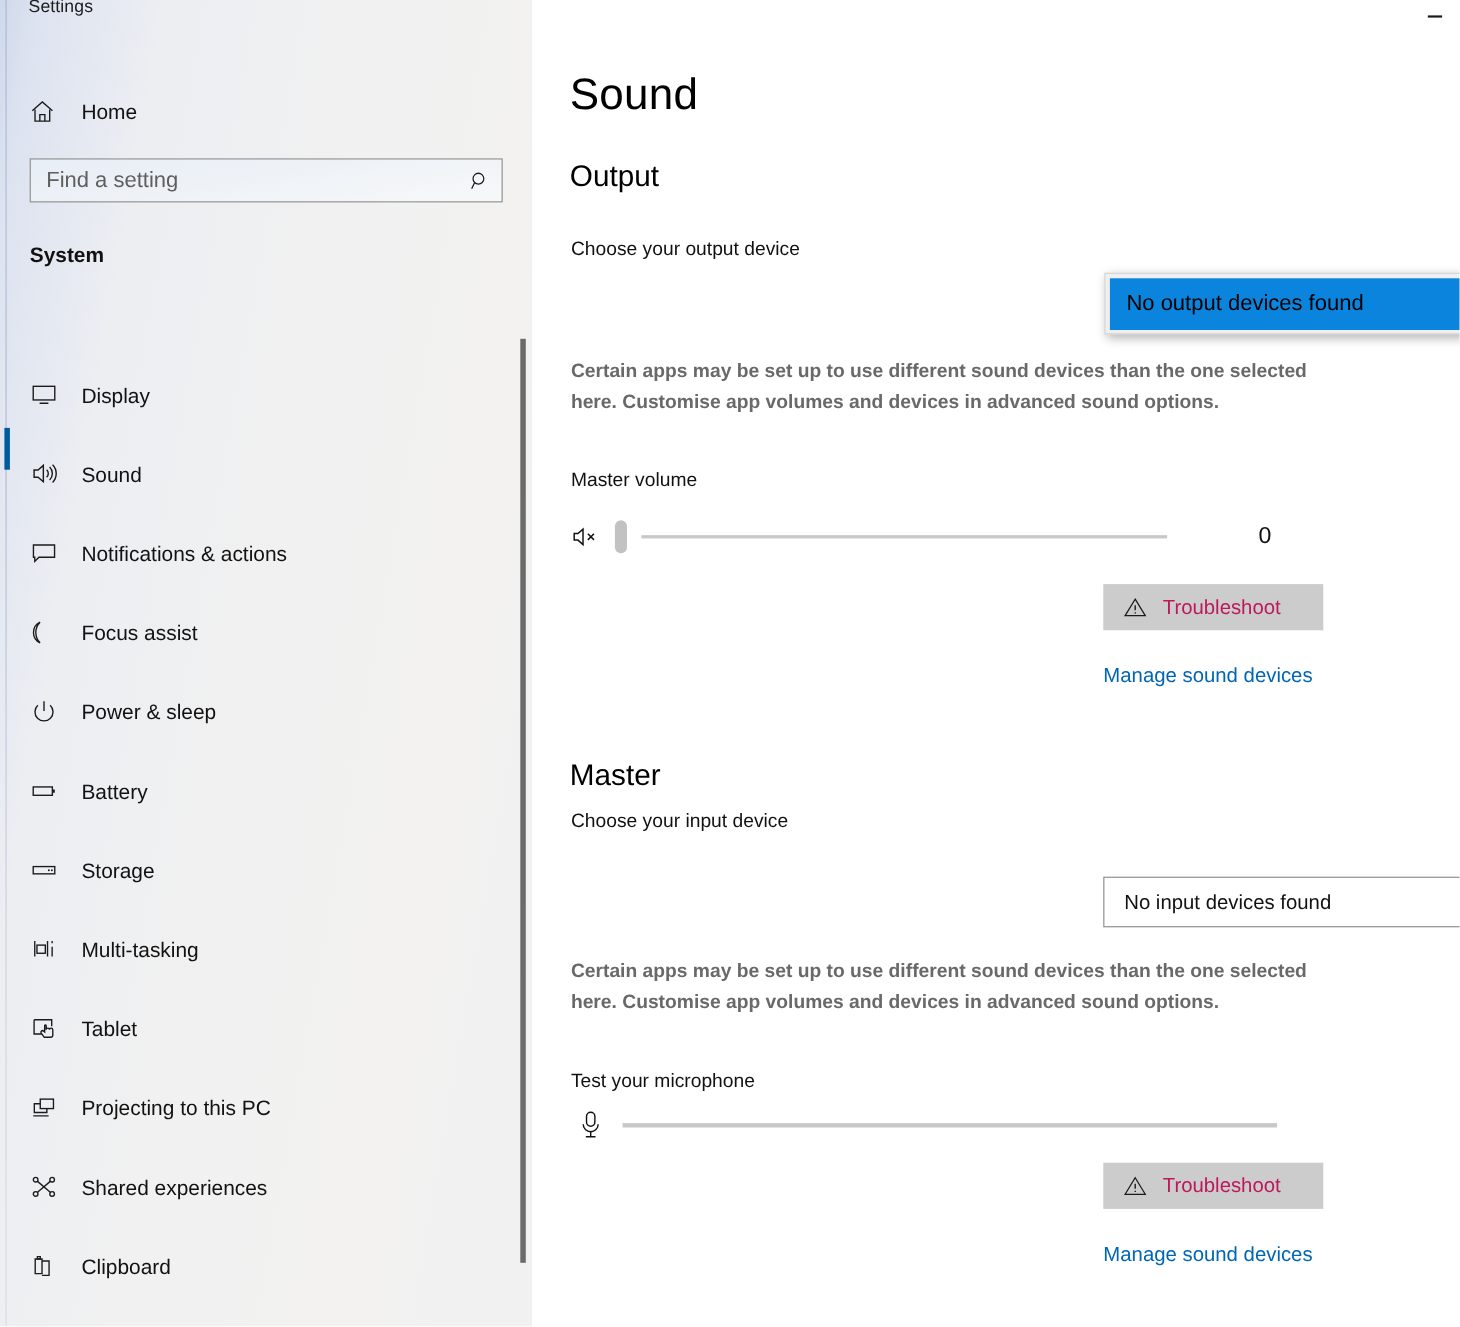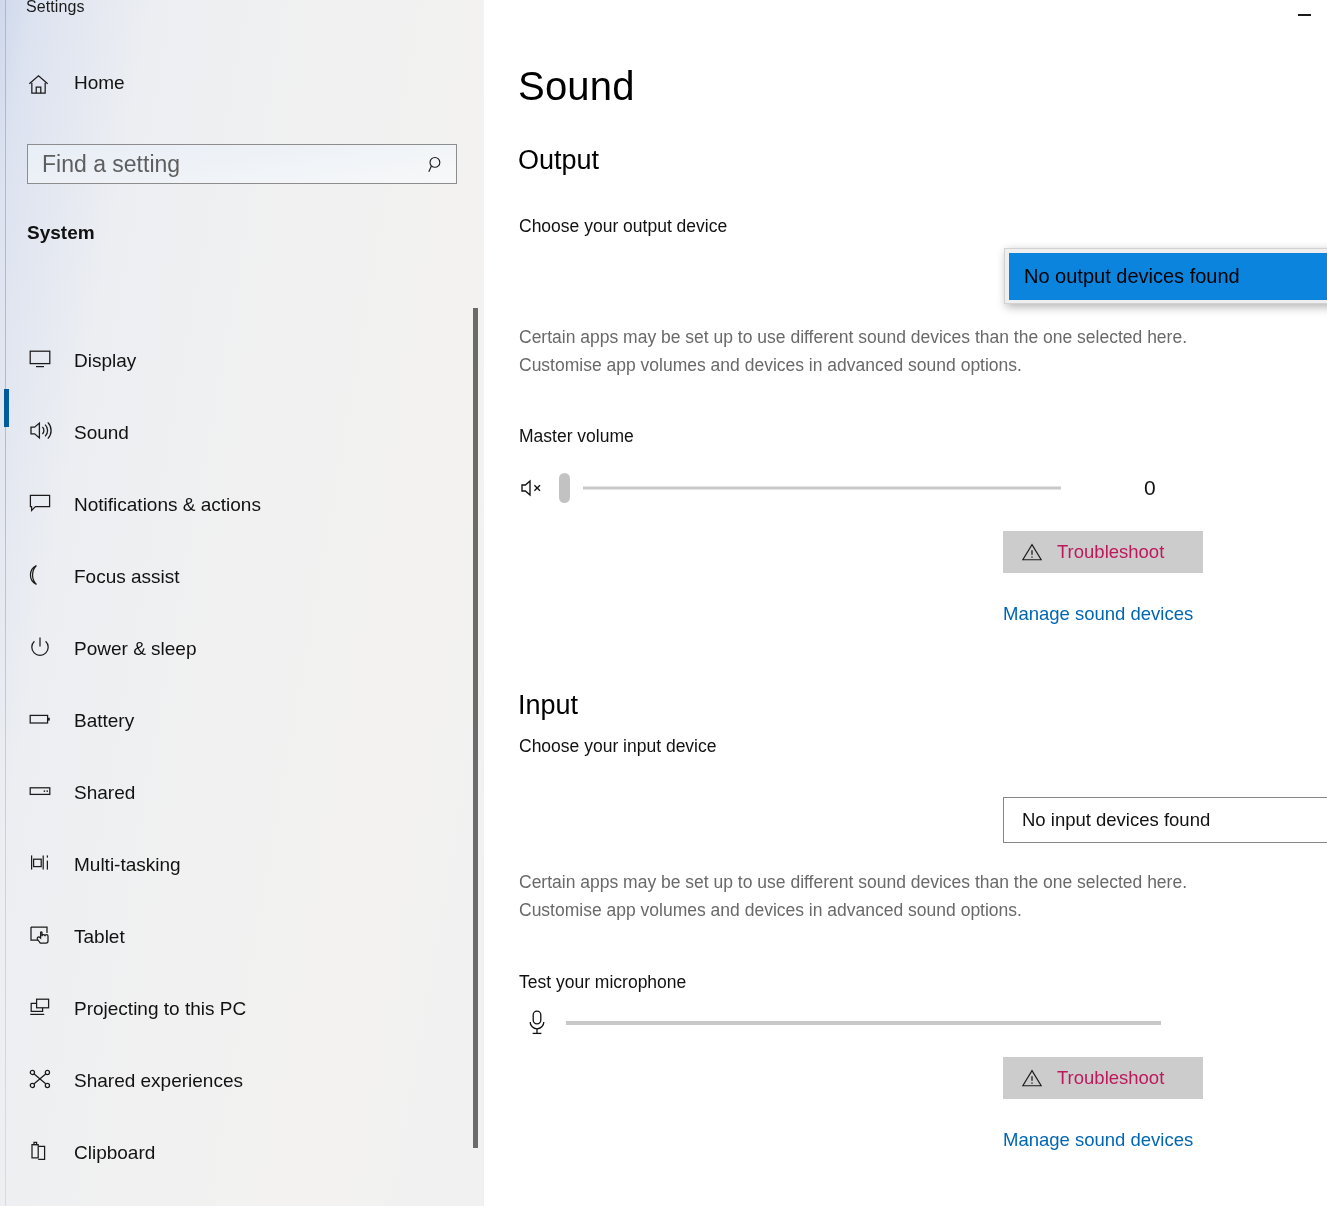--- a/index.html
+++ b/index.html
@@ -99,21 +99,21 @@
     position: relative;
     width: 484px;
     height: 1206px;
   }
   .home-row {
     position: absolute;
     left: 0; top: 72px;
     width: 460px;
     height: 42px;
     display: flex;
-    align-items: flex-start;
+    align-items: flex-end;
     cursor: default;
   }
   .home-icon {
     width: 38px;
     margin-left: 26px;
     display: flex;
     align-items: center;
     justify-content: flex-start;
     color: #1b1b1b;
   }
@@ -134,21 +134,21 @@
     display: flex;
     align-items: center;
     cursor: text;
   }
   .search-input {
     flex: 1;
     border: none;
     outline: none;
     background: transparent;
     font-family: inherit;
-    font-size: 23px;
+    font-size: 20px;
     color: #1b1b1b;
     padding: 0 0 0 14px;
     height: 36px;
   }
   .search-input::placeholder { color: #5e5e5e; opacity: 1; }
   .search-icon {
     width: 40px;
     display: flex;
     align-items: center;
     justify-content: center;
@@ -299,20 +299,21 @@
     flex: 1;
   }
 
   .desc {
     position: absolute;
     left: 35px;
     width: 670px;
     font-size: 17.5px;
     line-height: 28px;
     color: #696969;
+    font-weight: bold;
   }
   #out-desc { top: 323px; }
   #in-desc  { top: 868px; }
 
   
   .slider-row {
     position: absolute;
     left: 35px;
     top: 468px;
     width: 680px;
@@ -521,21 +522,21 @@
 
         <div class="nav-item">
 
           <span class="nav-ico">
             <svg width="26" height="26" viewBox="0 0 26 26" fill="none" stroke="currentColor" stroke-width="1.25">
               <rect x="3.2" y="9.8" width="19.6" height="6.6"></rect>
               <circle cx="17.4" cy="13.1" r=".85" fill="currentColor" stroke="none"></circle>
               <circle cx="20.2" cy="13.1" r=".85" fill="currentColor" stroke="none"></circle>
             </svg>
           </span>
-          <span class="nav-label">Shared</span>
+          <span class="nav-label">Storage</span>
         </div>
 
         <div class="nav-item">
 
           <span class="nav-ico">
             <svg width="26" height="26" viewBox="0 0 26 26" fill="none" stroke="currentColor" stroke-width="1.25">
               <path d="M4.6 5.4 V19.6"></path>
               <path d="M16.2 5.4 V19.6"></path>
               <rect x="6.6" y="9.2" width="7.6" height="7.4"></rect>
               <path d="M20.4 5.4 V7.6"></path>
@@ -650,21 +651,21 @@
           <path d="M12 4 L22 20.4 H2 Z"></path>
           <path d="M12 10 V15" stroke-width="1.4"></path>
           <path d="M12 17 V18.2" stroke-width="1.4"></path>
         </svg>
       </span>
       <span class="btn-label">Troubleshoot</span>
     </button>
 
     <a class="link" id="out-link" href="#">Manage sound devices</a>
 
-    <div class="group-head" id="in-head">Input</div>
+    <div class="group-head" id="in-head">Master</div>
 
     <div class="field-label" id="in-dd-label">Choose your input device</div>
 
     <div class="combobox">
       <span class="cb-value">No input devices found</span>
 
     </div>
 
     <div class="desc" id="in-desc">Certain apps may be set up to use different sound devices than the one selected here. Customise app volumes and devices in advanced sound options.</div>
 

